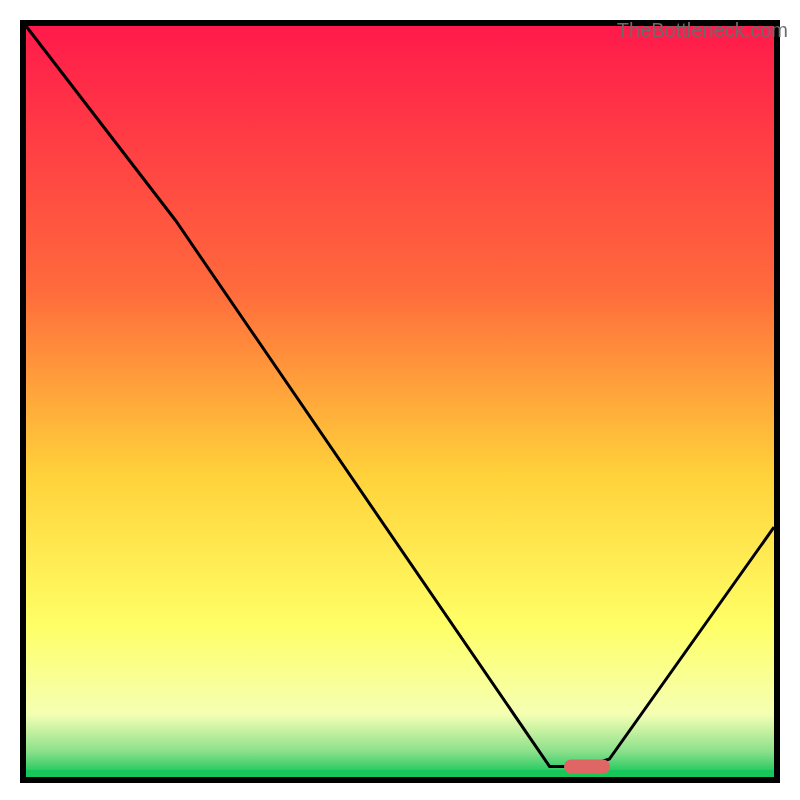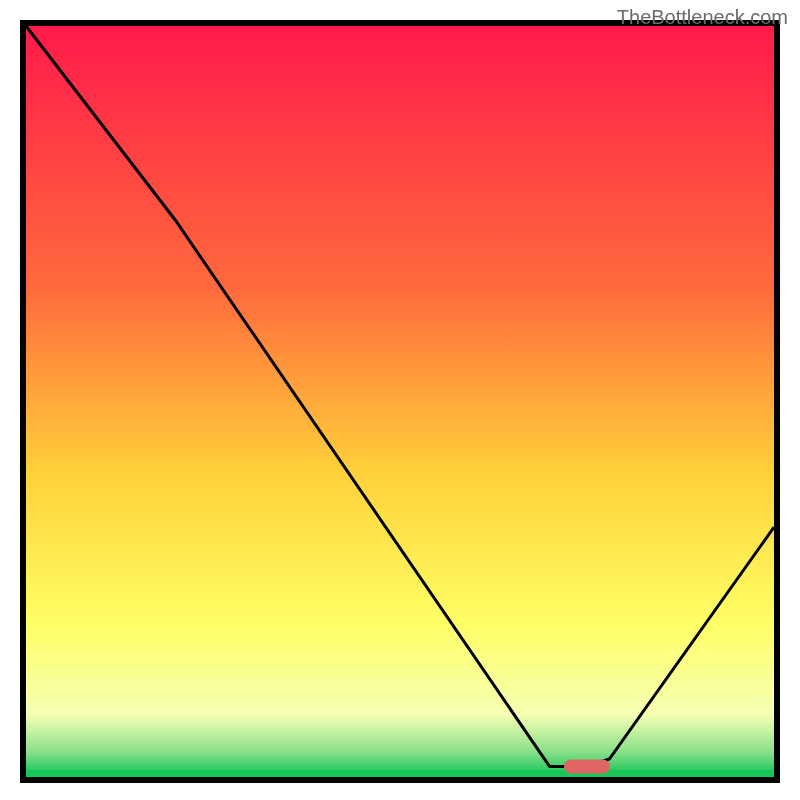--- a/index.html
+++ b/index.html
@@ -1,18 +1,18 @@
 <!DOCTYPE html>
 <html><head>
 <meta charset="utf-8">
 <style>
 body{margin:0;padding:0;background:#fff;font-family:Arial,sans-serif}
 .wrap{position:relative;width:800px;height:800px}
 svg{display:block}
-.attribution{position:absolute;top:6px;right:12px;font-size:20px;color:#6b6b6b;font-weight:400}
+.attribution{position:absolute;top:19px;right:12px;font-size:20px;color:#6b6b6b;font-weight:400}
 </style>
 </head>
 <body>
 
 <div class="wrap">
   <div class="attribution">TheBottleneck.com</div>
   <svg width="800" height="800" viewBox="0 0 800 800">
     <defs>
       <linearGradient id="bg" x1="0" y1="0" x2="0" y2="1">
           <stop offset="0%" stop-color="#ff1a4b"></stop>

